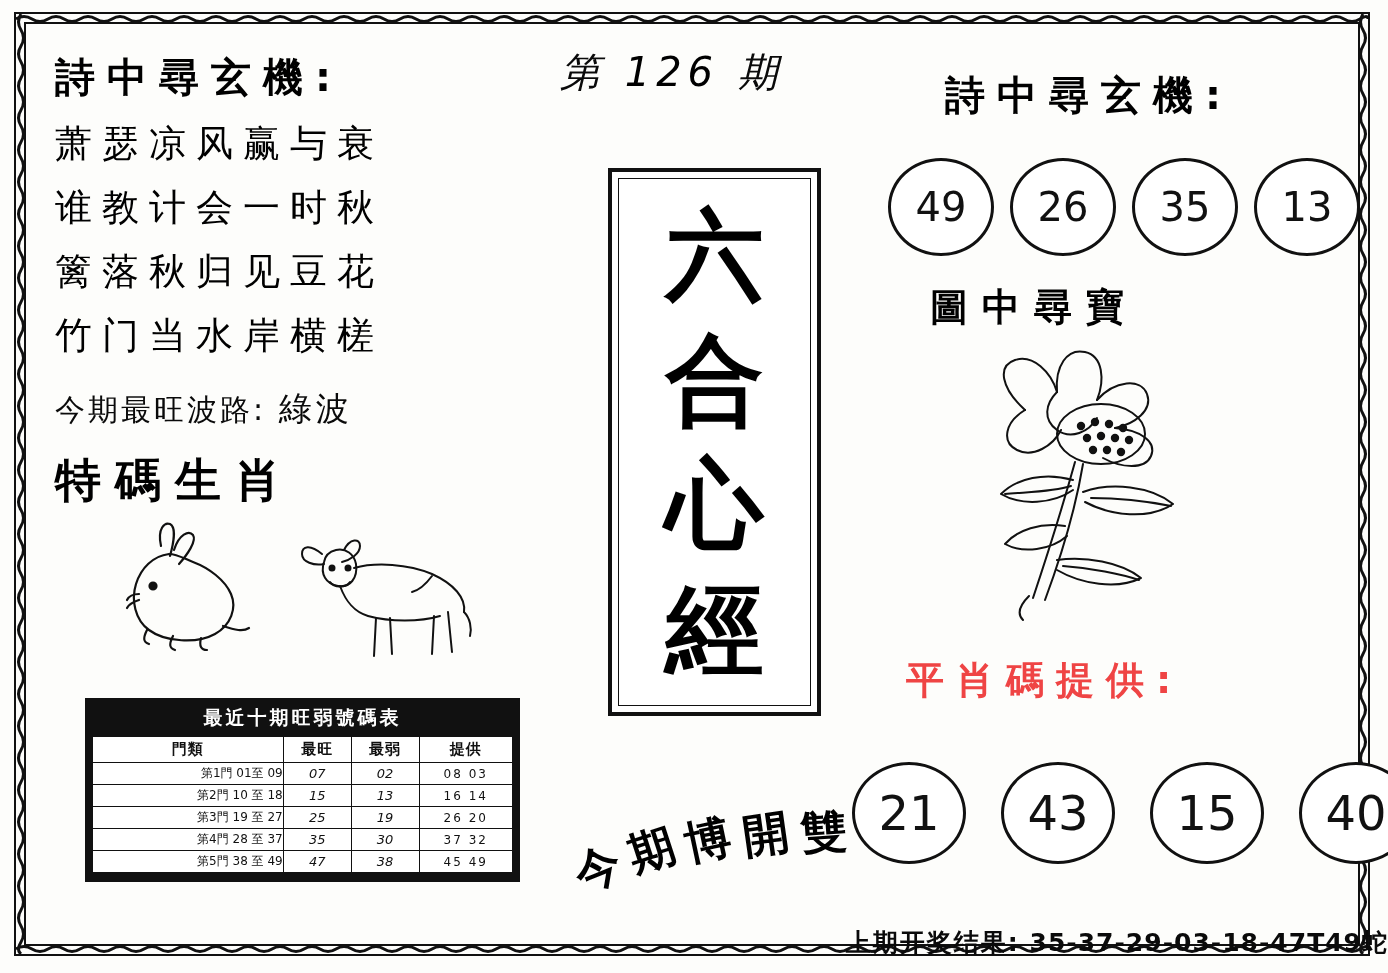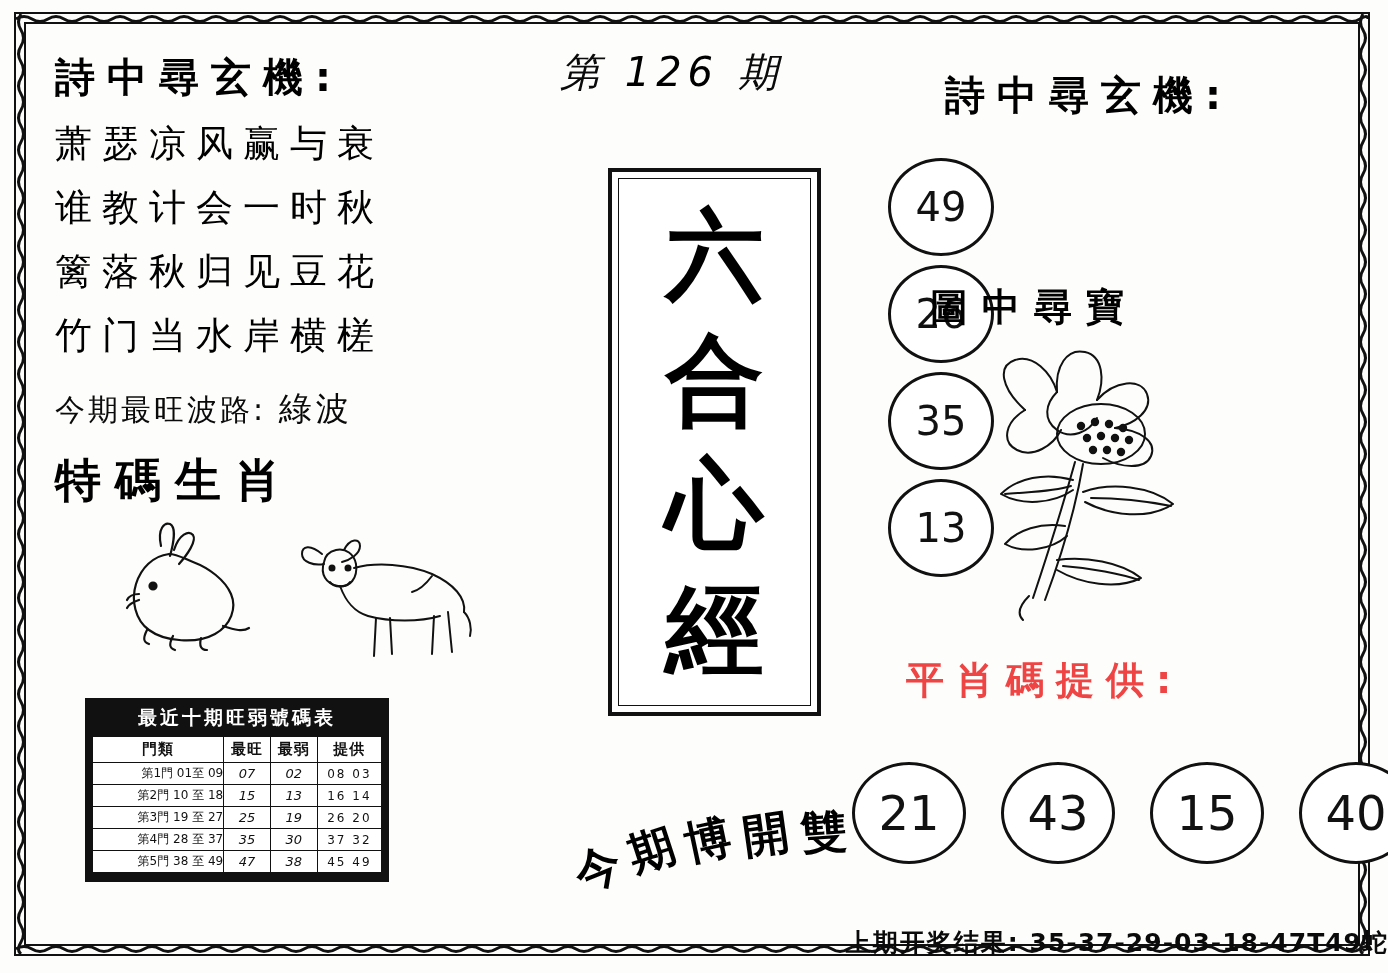--- a/index.html
+++ b/index.html
@@ -96,21 +96,21 @@
     height: 150px;
     margin-top: 6px;
   }
   .animal-svg { position: absolute; }
 
   
   #table-wrap {
     position: absolute;
     left: 85px;
     top: 698px;
-    width: 304px;
+    width: 435px;
     background: #111;
     padding: 6px 7px 9px 7px;
     box-sizing: border-box;
   }
   #table-caption {
     color: #fff;
     text-align: center;
     font-size: 19px;
     letter-spacing: 3px;
     padding: 1px 0 5px 0;
@@ -207,22 +207,21 @@
     font-size: 40px;
     font-weight: bold;
     letter-spacing: 12px;
     color: #000;
   }
   #special-balls {
     position: absolute;
     left: 888px;
     top: 158px;
     display: flex;
-    gap: 9px;
-    flex-direction: column;
+    gap: 16px;
   }
   .ball {
     width: 100px;
     height: 92px;
     border: 3px solid #111;
     border-radius: 50%;
     display: flex;
     align-items: center;
     justify-content: center;
     font-size: 40px;

